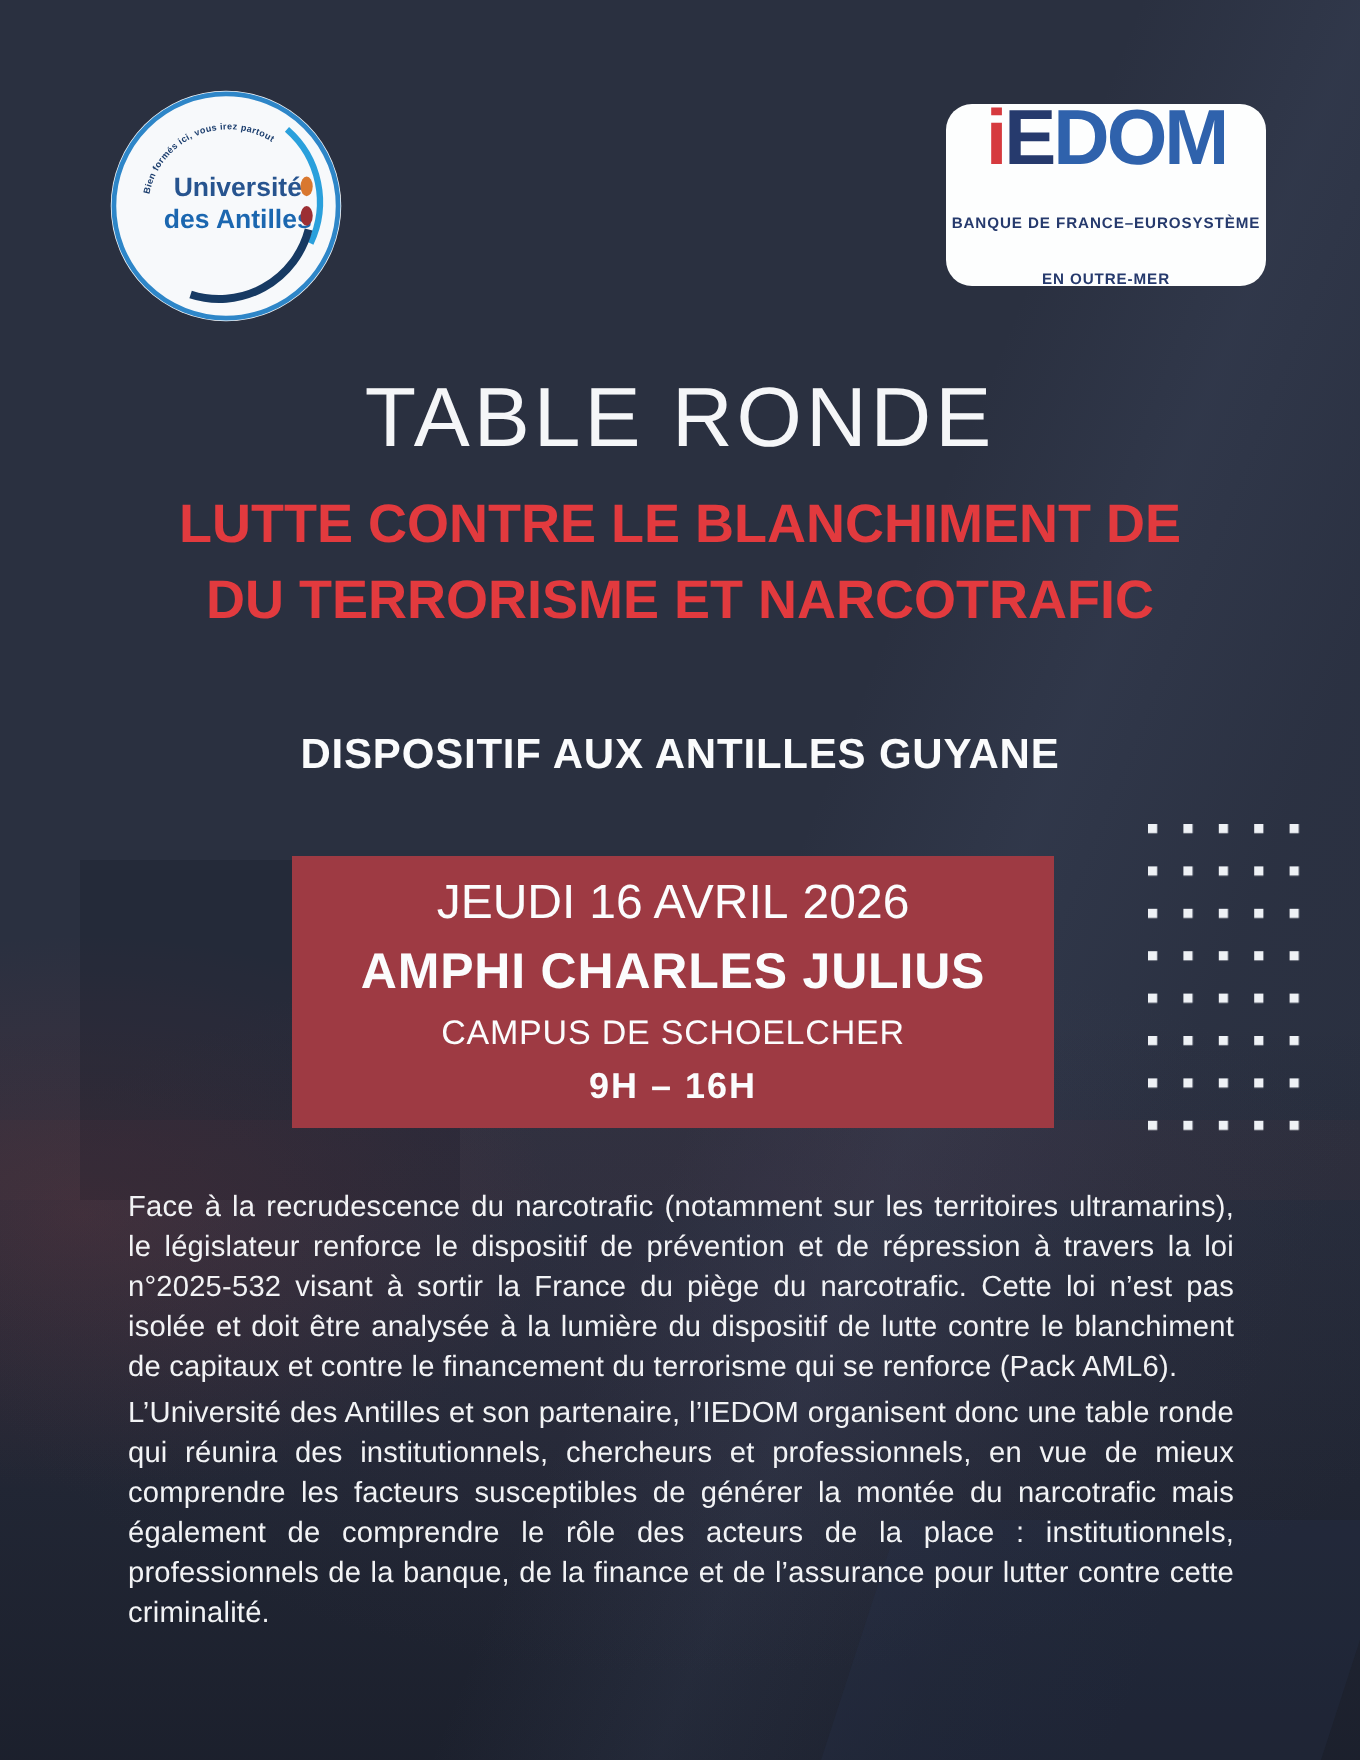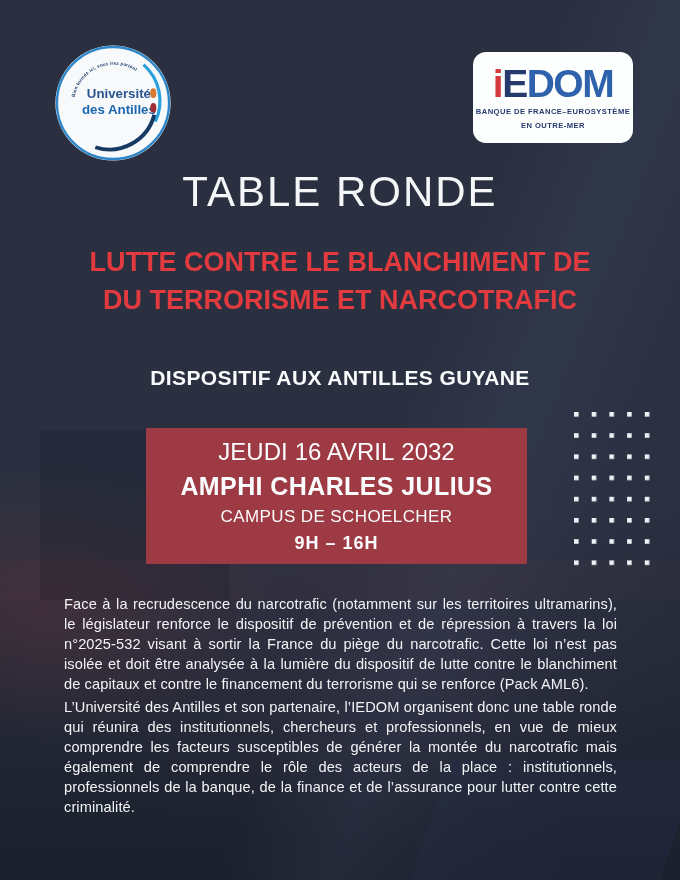--- a/index.html
+++ b/index.html
@@ -27,25 +27,25 @@
   .ua-logo{position:absolute;left:54px;top:44px;width:118px;height:118px;}
   .iedom-logo{
     position:absolute;left:473px;top:52px;width:160px;height:91px;
     background:#fdfefe;border-radius:13px;
     display:flex;flex-direction:column;align-items:center;justify-content:center;
   }
   .iedom-word{display:flex;align-items:flex-end;line-height:1;font-weight:bold;font-size:39px;letter-spacing:-1.5px;}
   .iedom-i{color:#d63a3e;}
   .iedom-e{color:#263a6d;}
   .iedom-dom{color:#2f62ac;}
-  .iedom-sub{font-size:7.6px;font-weight:bold;color:#263a6d;letter-spacing:0.45px;margin-top:4px;line-height:1.35;}
+  .iedom-sub{font-size:7.6px;font-weight:bold;color:#263a6d;letter-spacing:0.45px;margin-top:18px;line-height:1.35;}
 
   
   .event-title{
-    position:absolute;left:0;top:168px;width:680px;text-align:center;
+    position:absolute;left:0;top:185px;width:680px;text-align:center;
     font-size:42px;font-weight:300;letter-spacing:2px;color:#f5f6f8;
   }
   .headline{position:absolute;left:0;top:243px;width:680px;text-align:center;color:#e23a3e;font-weight:bold;font-size:27px;line-height:38px;}
   .subtitle{position:absolute;left:0;top:366px;width:680px;text-align:center;font-weight:bold;font-size:21px;letter-spacing:0.4px;color:#fafbfc;}
 
   
   .event-card{
     position:absolute;left:146px;top:428px;width:381px;height:136px;
     background:#9e3a43;
     display:flex;flex-direction:column;align-items:center;justify-content:space-evenly;
@@ -106,21 +106,21 @@
     <div>LUTTE CONTRE LE BLANCHIMENT DE</div>
     <div>DU TERRORISME ET NARCOTRAFIC</div>
   </div>
 
   <div class="subtitle">DISPOSITIF AUX ANTILLES GUYANE</div>
 
   <div class="event-card">
     <div class="card-line1">
       <span>JEUDI</span>
       <span class="date-strong">16 AVRIL</span>
-      <span>2032</span>
+      <span>2026</span>
     </div>
     <div class="card-line2">AMPHI CHARLES JULIUS</div>
     <div class="card-line3">CAMPUS DE SCHOELCHER</div>
     <div class="card-line4">9H – 16H</div>
   </div>
 
   <svg class="dots-pattern" width="76" height="156" viewBox="0 0 76 156">
     <defs>
       <pattern id="dg" width="17.7" height="21.2" patternUnits="userSpaceOnUse">
         <rect width="4.6" height="4.6" fill="#eef1f5"></rect>

